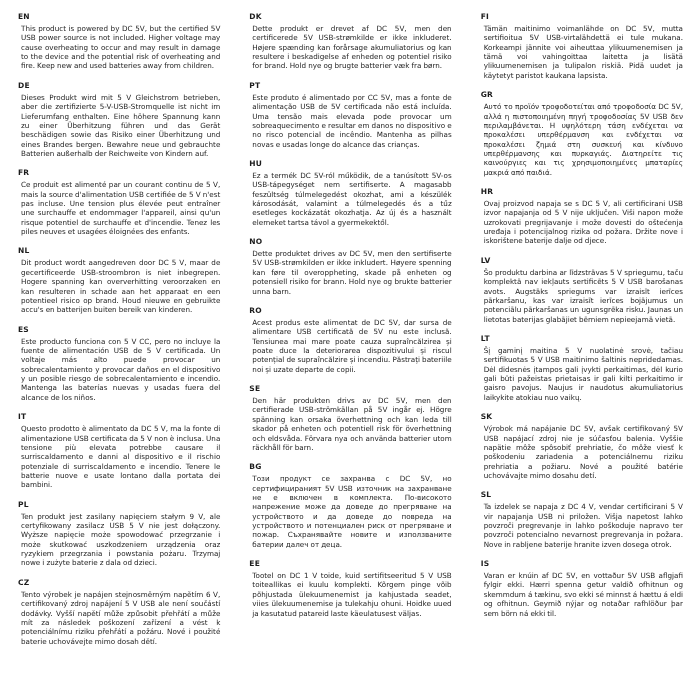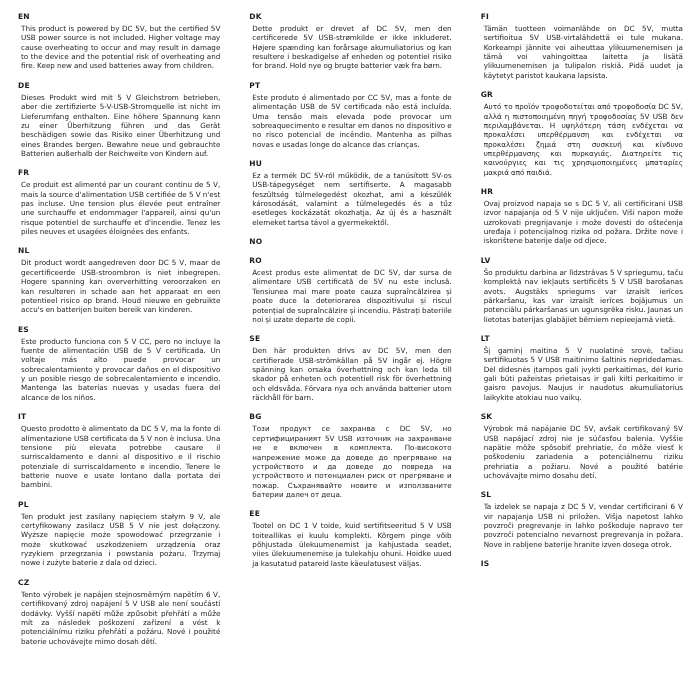--- a/index.html
+++ b/index.html
@@ -88,20 +88,21 @@
       <div class="lang-block">
         <div class="lang-code">PT</div>
         <p class="lang-text">Este produto é alimentado por CC 5V, mas a fonte de alimentação USB de 5V certificada não está incluída. Uma tensão mais elevada pode provocar um sobreaquecimento e resultar em danos no dispositivo e no risco potencial de incêndio. Mantenha as pilhas novas e usadas longe do alcance das crianças.</p>
       </div>
       <div class="lang-block">
         <div class="lang-code">HU</div>
         <p class="lang-text">Ez a termék DC 5V-ról működik, de a tanúsított 5V-os USB-tápegységet nem sertifiserte. A magasabb feszültség túlmelegedést okozhat, ami a készülék károsodását, valamint a túlmelegedés és a tűz esetleges kockázatát okozhatja. Az új és a használt elemeket tartsa távol a gyermekektől.</p>
       </div>
       <div class="lang-block">
         <div class="lang-code">NO</div>
+        <p class="lang-text">Dette produktet drives av DC 5V, men den sertifiserte 5V USB-strømkilden er ikke inkludert. Høyere spenning kan føre til overoppheting, skade på enheten og potensiell risiko for brann. Hold nye og brukte batterier unna barn.</p>
       </div>
       <div class="lang-block">
         <div class="lang-code">RO</div>
         <p class="lang-text">Acest produs este alimentat de DC 5V, dar sursa de alimentare USB certificată de 5V nu este inclusă. Tensiunea mai mare poate cauza supraîncălzirea și poate duce la deteriorarea dispozitivului și riscul potențial de supraîncălzire și incendiu. Păstrați bateriile noi și uzate departe de copii.</p>
       </div>
       <div class="lang-block">
         <div class="lang-code">SE</div>
         <p class="lang-text">Den här produkten drivs av DC 5V, men den certifierade USB-strömkällan på 5V ingår ej. Högre spänning kan orsaka överhettning och kan leda till skador på enheten och potentiell risk för överhettning och eldsvåda. Förvara nya och använda batterier utom räckhåll för barn.</p>
       </div>
       <div class="lang-block">
@@ -109,21 +110,21 @@
         <p class="lang-text">Този продукт се захранва с DC 5V, но сертифицираният 5V USB източник на захранване не е включен в комплекта. По-високото напрежение може да доведе до прегряване на устройството и да доведе до повреда на устройството и потенциален риск от прегряване и пожар. Съхранявайте новите и използваните батерии далеч от деца.</p>
       </div>
       <div class="lang-block">
         <div class="lang-code">EE</div>
         <p class="lang-text">Tootel on DC 1 V toide, kuid sertifitseeritud 5 V USB toiteallikas ei kuulu komplekti. Kõrgem pinge võib põhjustada ülekuumenemist ja kahjustada seadet, viies ülekuumenemise ja tulekahju ohuni. Hoidke uued ja kasutatud patareid laste käeulatusest väljas.</p>
       </div>
     </div>
   <div class="col">
       <div class="lang-block">
         <div class="lang-code">FI</div>
-        <p class="lang-text">Tämän tuotteen voimanlähde on DC 5V, mutta sertifioitua 5V USB-virtalähdettä ei tule mukana. Korkeampi jännite voi aiheuttaa ylikuumenemisen ja tämä voi vahingoittaa laitetta ja lisätä ylikuumenemisen ja tulipalon riskiä. Pidä uudet ja käytetyt paristot kaukana lapsista.</p>
+        <p class="lang-text">Tämän maitinimo voimanlähde on DC 5V, mutta sertifioitua 5V USB-virtalähdettä ei tule mukana. Korkeampi jännite voi aiheuttaa ylikuumenemisen ja tämä voi vahingoittaa laitetta ja lisätä ylikuumenemisen ja tulipalon riskiä. Pidä uudet ja käytetyt paristot kaukana lapsista.</p>
       </div>
       <div class="lang-block">
         <div class="lang-code">GR</div>
         <p class="lang-text">Αυτό το προϊόν τροφοδοτείται από τροφοδοσία DC 5V, αλλά η πιστοποιημένη πηγή τροφοδοσίας 5V USB δεν περιλαμβάνεται. Η υψηλότερη τάση ενδέχεται να προκαλέσει υπερθέρμανση και ενδέχεται να προκαλέσει ζημιά στη συσκευή και κίνδυνο υπερθέρμανσης και πυρκαγιάς. Διατηρείτε τις καινούργιες και τις χρησιμοποιημένες μπαταρίες μακριά από παιδιά.</p>
       </div>
       <div class="lang-block">
         <div class="lang-code">HR</div>
         <p class="lang-text">Ovaj proizvod napaja se s DC 5 V, ali certificirani USB izvor napajanja od 5 V nije uključen. Viši napon može uzrokovati pregrijavanje i može dovesti do oštećenja uređaja i potencijalnog rizika od požara. Držite nove i iskorištene baterije dalje od djece.</p>
       </div>
       <div class="lang-block">
@@ -133,19 +134,20 @@
       <div class="lang-block">
         <div class="lang-code">LT</div>
         <p class="lang-text">Šį gaminį maitina 5 V nuolatinė srovė, tačiau sertifikuotas 5 V USB maitinimo šaltinis nepridedamas. Dėl didesnės įtampos gali įvykti perkaitimas, dėl kurio gali būti pažeistas prietaisas ir gali kilti perkaitimo ir gaisro pavojus. Naujus ir naudotus akumuliatorius laikykite atokiau nuo vaikų.</p>
       </div>
       <div class="lang-block">
         <div class="lang-code">SK</div>
         <p class="lang-text">Výrobok má napájanie DC 5V, avšak certifikovaný 5V USB napájací zdroj nie je súčasťou balenia. Vyššie napätie môže spôsobiť prehriatie, čo môže viesť k poškodeniu zariadenia a potenciálnemu riziku prehriatia a požiaru. Nové a použité batérie uchovávajte mimo dosahu detí.</p>
       </div>
       <div class="lang-block">
         <div class="lang-code">SL</div>
-        <p class="lang-text">Ta izdelek se napaja z DC 5 V, vendar certificirani 6 V vir napajanja USB ni priložen. Višja napetost lahko povzroči pregrevanje in lahko poškoduje napravo ter povzroči potencialno nevarnost pregrevanja in požara. Nove in rabljene baterije hranite izven dosega otrok.</p>
+        <p class="lang-text">Ta izdelek se napaja z DC 4 V, vendar certificirani 5 V vir napajanja USB ni priložen. Višja napetost lahko povzroči pregrevanje in lahko poškoduje napravo ter povzroči potencialno nevarnost pregrevanja in požara. Nove in rabljene baterije hranite izven dosega otrok.</p>
       </div>
       <div class="lang-block">
         <div class="lang-code">IS</div>
+        <p class="lang-text">Varan er knúin af DC 5V, en vottaður 5V USB aflgjafi fylgir ekki. Hærri spenna getur valdið ofhitnun og skemmdum á tækinu, svo ekki sé minnst á hættu á eldi og ofhitnun. Geymið nýjar og notaðar rafhlöður þar sem börn ná ekki til.</p>
       </div>
     </div>
 </div>
 
 </body></html>

